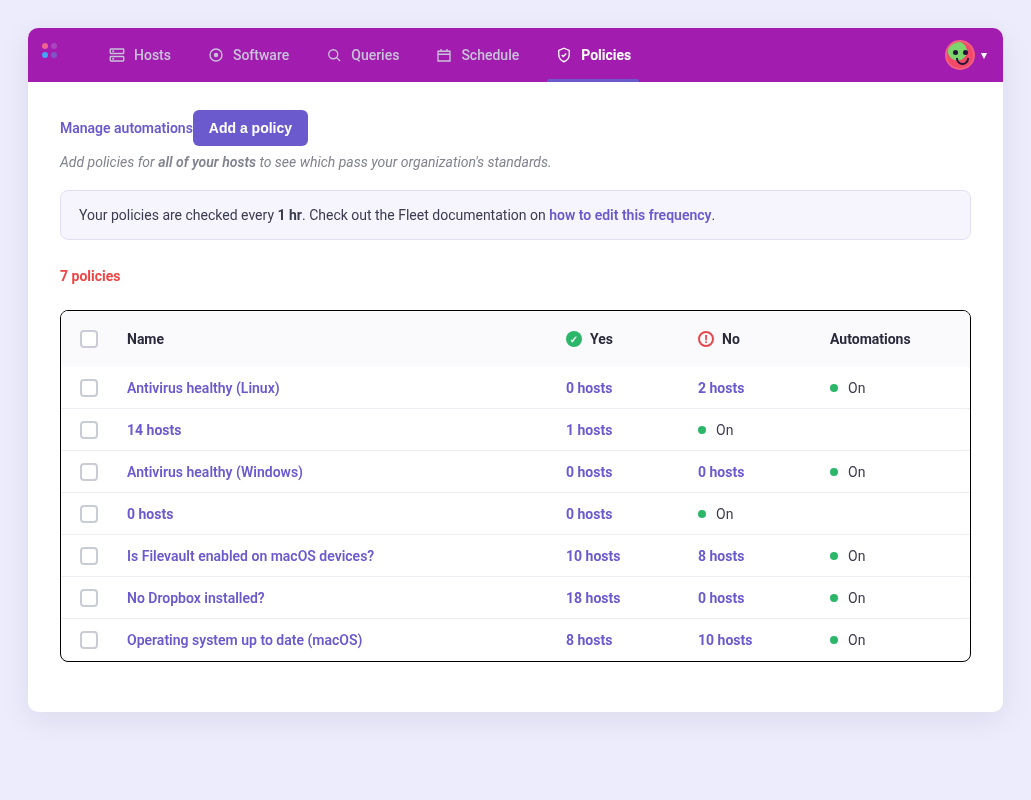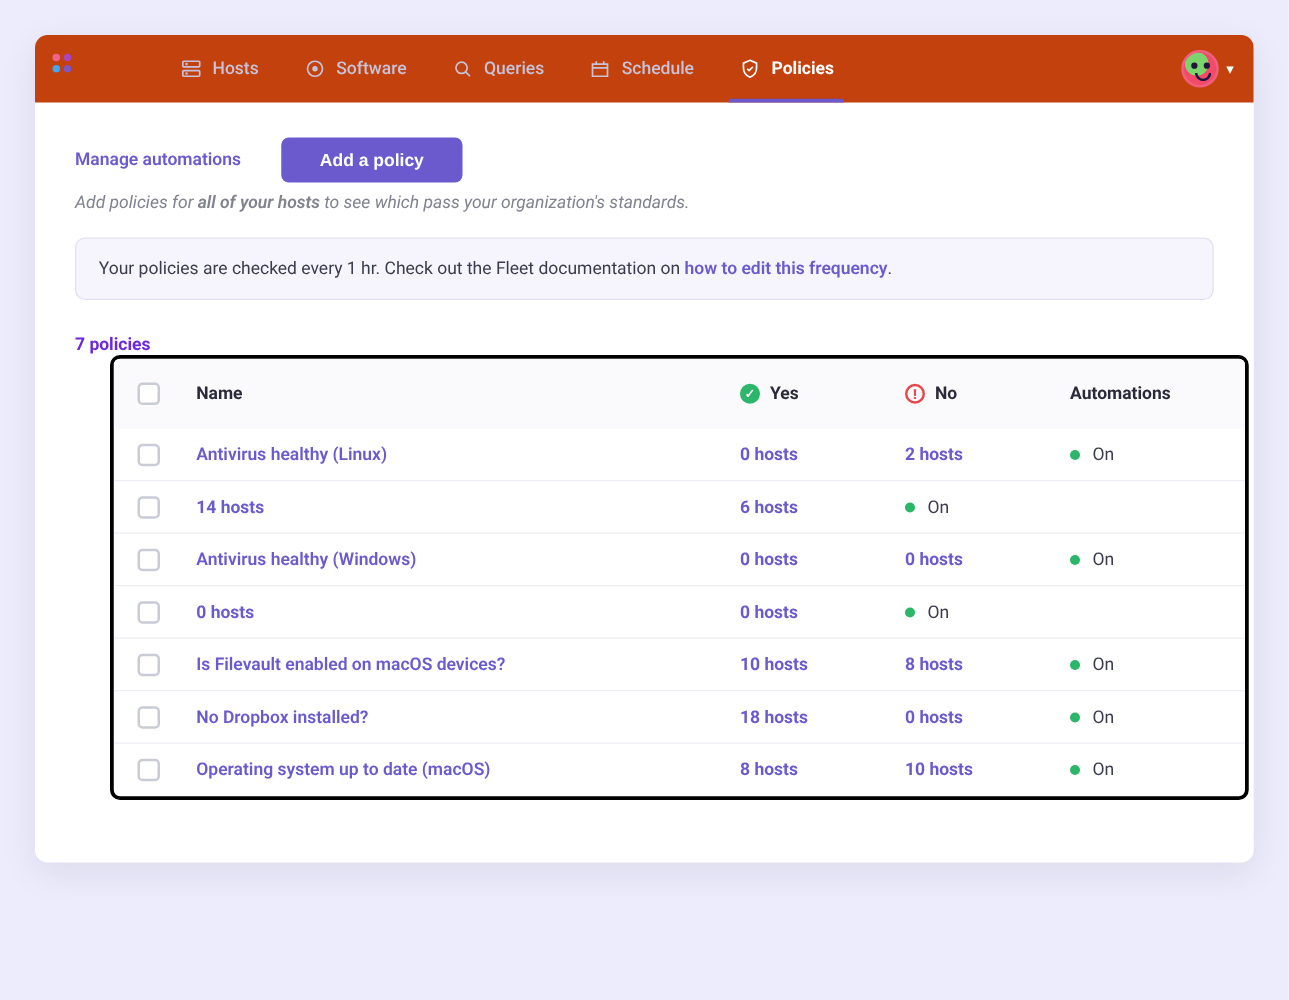--- a/index.html
+++ b/index.html
@@ -14,27 +14,26 @@
   }
   .app {
     width: 975px;
     background: #fff;
     border-radius: 10px;
     overflow: hidden;
     box-shadow: 0 8px 30px rgba(30,20,60,0.08);
   }
   
   .topnav {
-    background: #c2410c;
+    background: #a21caf;
     display: flex;
     align-items: center;
     height: 54px;
     padding: 0 16px 0 10px;
     position: relative;
-    gap: 36px;
   }
   .logo {
     width: 32px; height: 32px;
     display: flex; align-items: center; justify-content: center;
     margin-right: 20px;
   }
   .logo-dots {
     display: grid;
     grid-template-columns: repeat(3, 6px);
     grid-template-rows: repeat(3, 6px);
@@ -93,31 +92,31 @@
   .header-row { display:flex; align-items:flex-start; justify-content:space-between; margin-bottom:8px; }
   .title-wrap { display:flex; align-items:center; gap:10px; }
   .title { font-size:26px; font-weight:700; color:#2a2a3c; }
   .title-chev { font-size:14px; color:#2a2a3c; }
   .subtitle { font-size:14px; color:#80828f; font-style:italic; margin-bottom:20px; }
   .subtitle .em { font-weight:600; font-style:italic; }
   .header-actions { display:flex; align-items:center; }
   .link-btn { color:#6a5acd; font-weight:600; font-size:14px; cursor:pointer; }
   .primary-btn {
     background:#6a5acd; color:#fff; font-weight:700; font-size:14px;
-    padding:10px 31px; border-radius:6px; border:none; cursor:pointer;margin-left:32px;
+    padding:10px 16px; border-radius:6px; border:none; cursor:pointer;
   }
   .banner {
     background:#f6f5fd; border:1px solid #e2dff5; border-radius:8px;
     padding:16px 18px; font-size:14px; color:#3b3b4f; margin-bottom:28px;
   }
-  .banner strong { font-weight:400; }
+  .banner strong { font-weight:700; }
   .banner a { color:#6a5acd; font-weight:600; text-decoration:none; }
-  .count { font-size:14px; font-weight:700; color:#6d28d9; margin-bottom:0; }
+  .count { font-size:14px; font-weight:700; color:#ef4444; margin-bottom:26px; }
   
-  .table { width:100%; border:3px solid #000000; border-radius:8px; overflow:hidden;margin-left:28px; }
+  .table { width:100%; border:1px solid #000000; border-radius:8px; overflow:hidden; }
   .thead { background:#fafafc; }
   .trow { display:grid; grid-template-columns: 56px 1fr 132px 132px 150px; align-items:center; border-bottom:1px solid #eceef3; }
   .trow:last-child { border-bottom:none; }
   .thead .trow { height:56px; }
   .tbody .trow { height:42px; }
   .cell { padding: 0 10px; font-size:14px; }
   .cell.check { display:flex; justify-content:center; }
   .checkbox {
     width:18px; height:18px; border:2px solid #c9ccd6; border-radius:4px; background:#fff; cursor:pointer;
   }
@@ -248,21 +247,21 @@
             <div class="cell auto">
               <span class="dot"></span>
               <span>On</span>
             </div>
           </div>
           <div class="trow">
             <div class="cell check">
               <div class="checkbox"></div>
             </div>
             <div class="cell"><span class="hosts-link">14 hosts</span></div>
-            <div class="cell"><span class="hosts-link">6 hosts</span></div>
+            <div class="cell"><span class="hosts-link">1 hosts</span></div>
             <div class="cell auto">
               <span class="dot"></span>
               <span>On</span>
             </div>
           </div>
           <div class="trow">
             <div class="cell check">
               <div class="checkbox"></div>
             </div>
             <div class="cell"><span class="policy-link">Antivirus healthy (Windows)</span></div>

